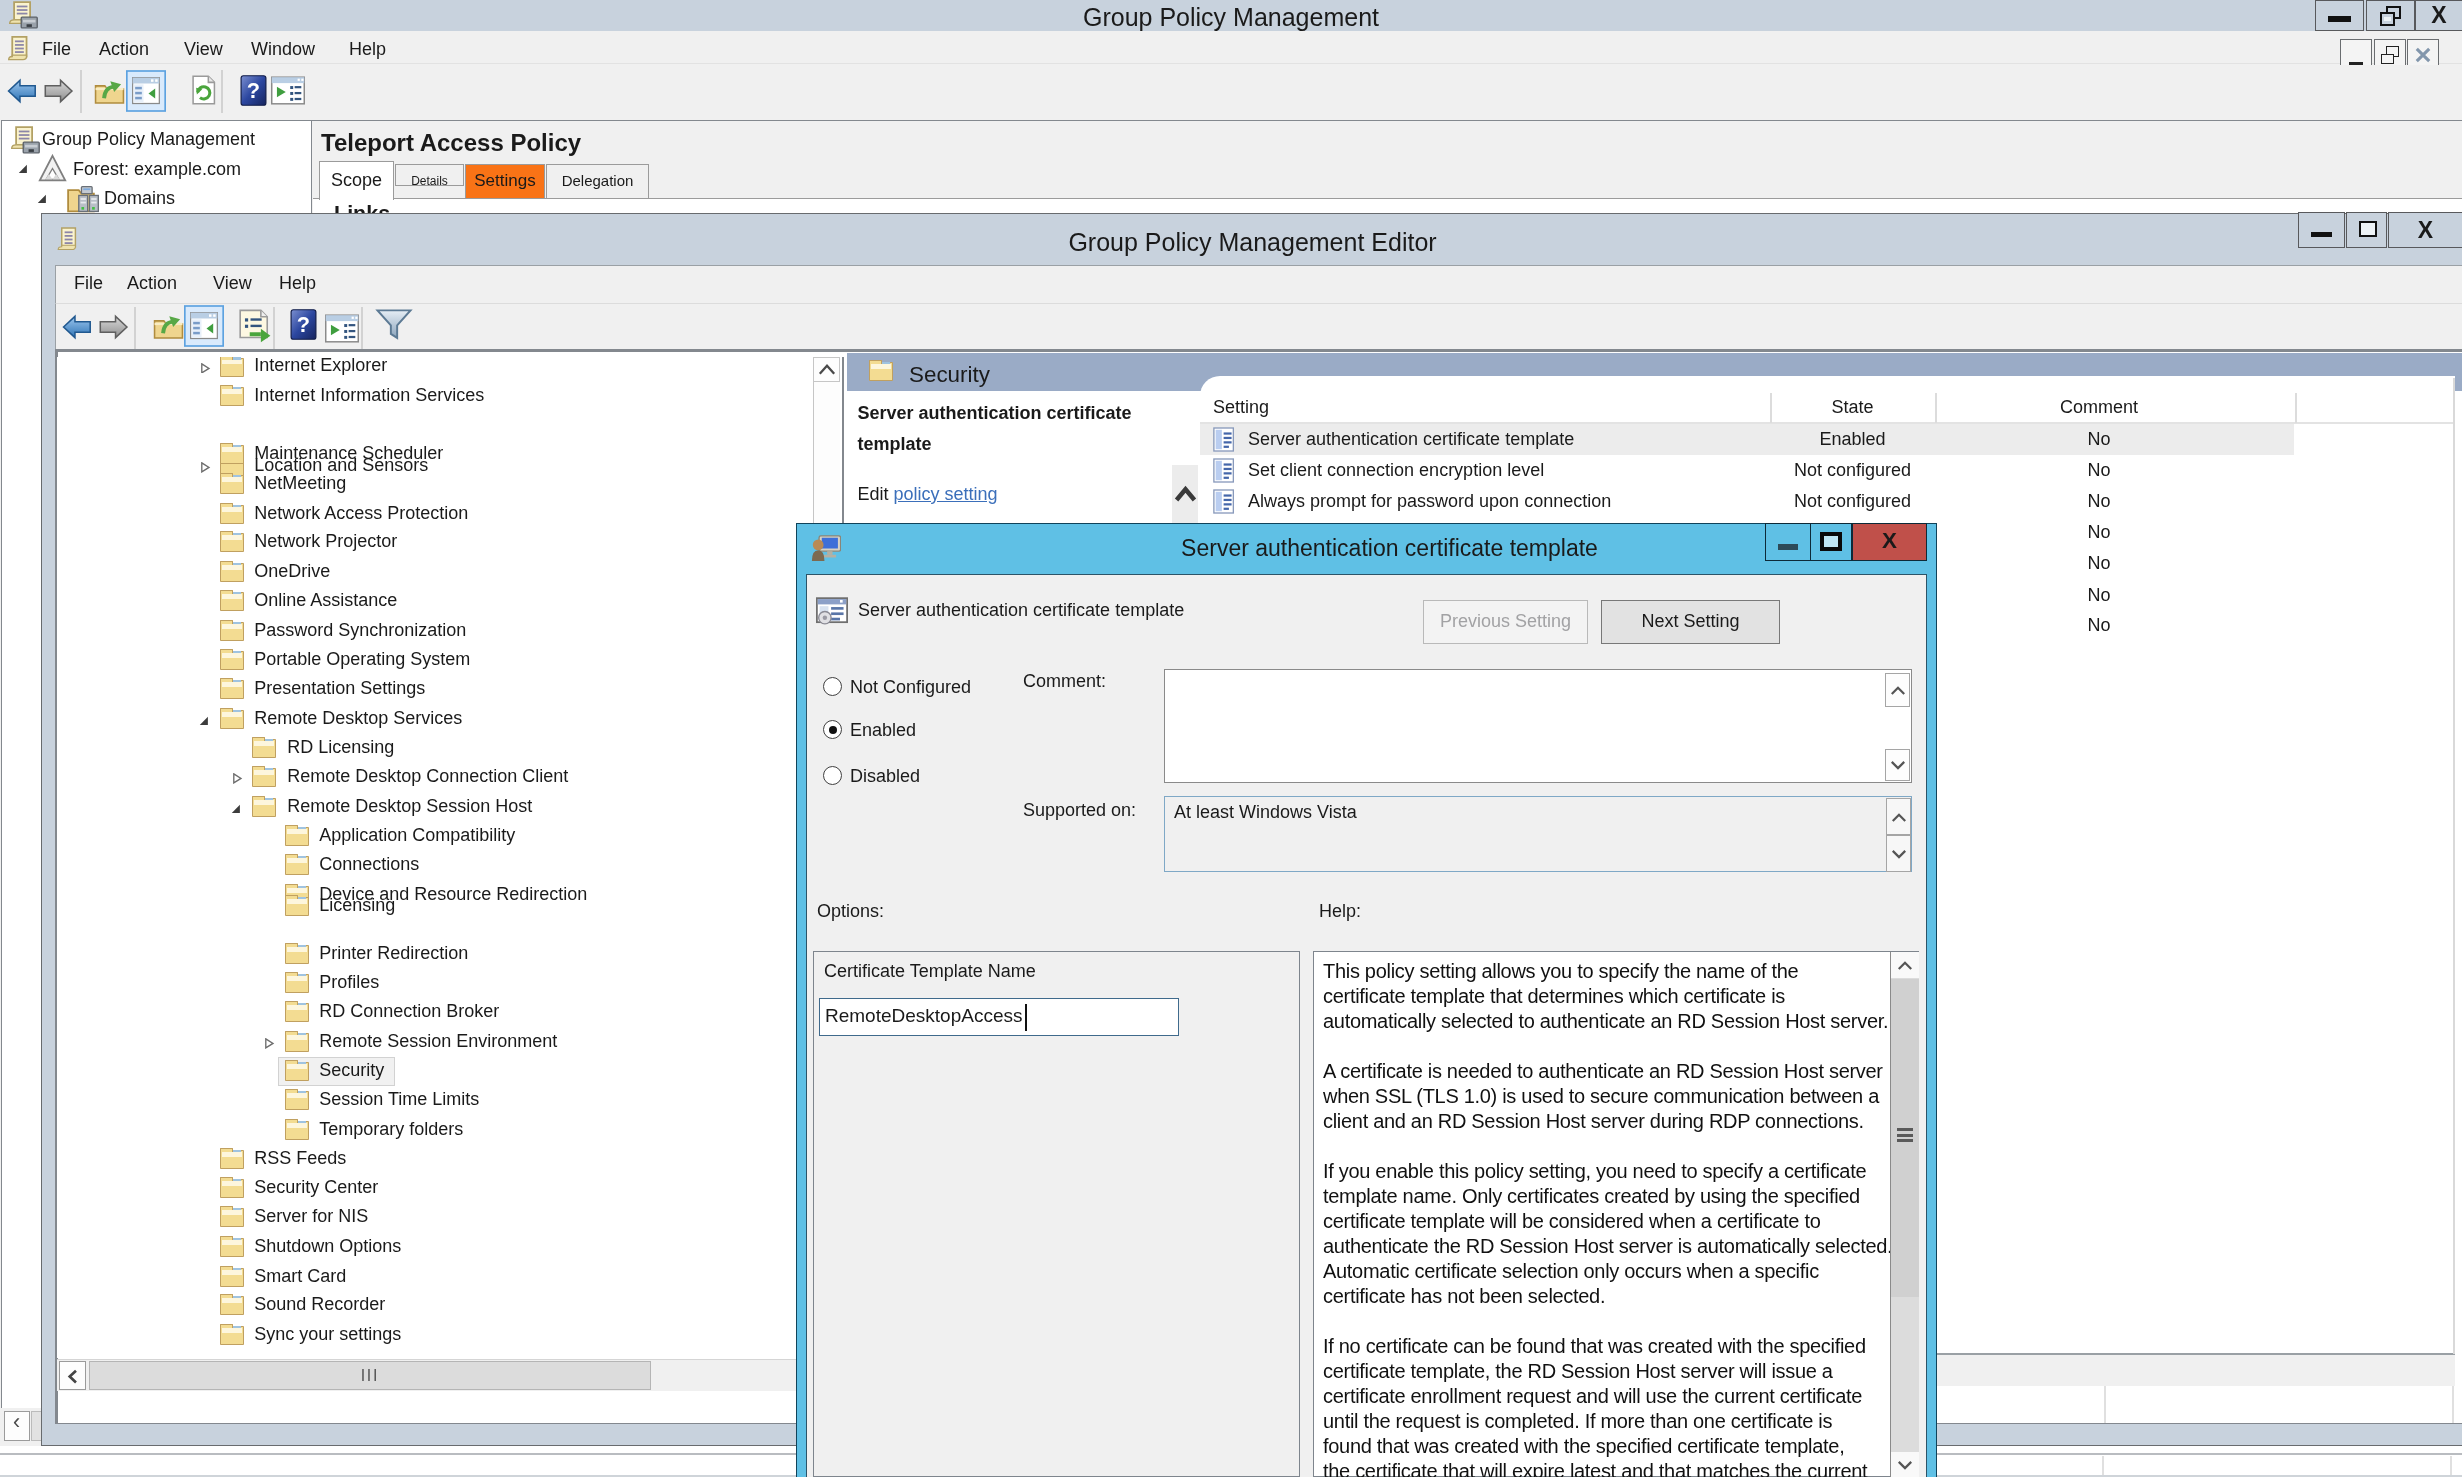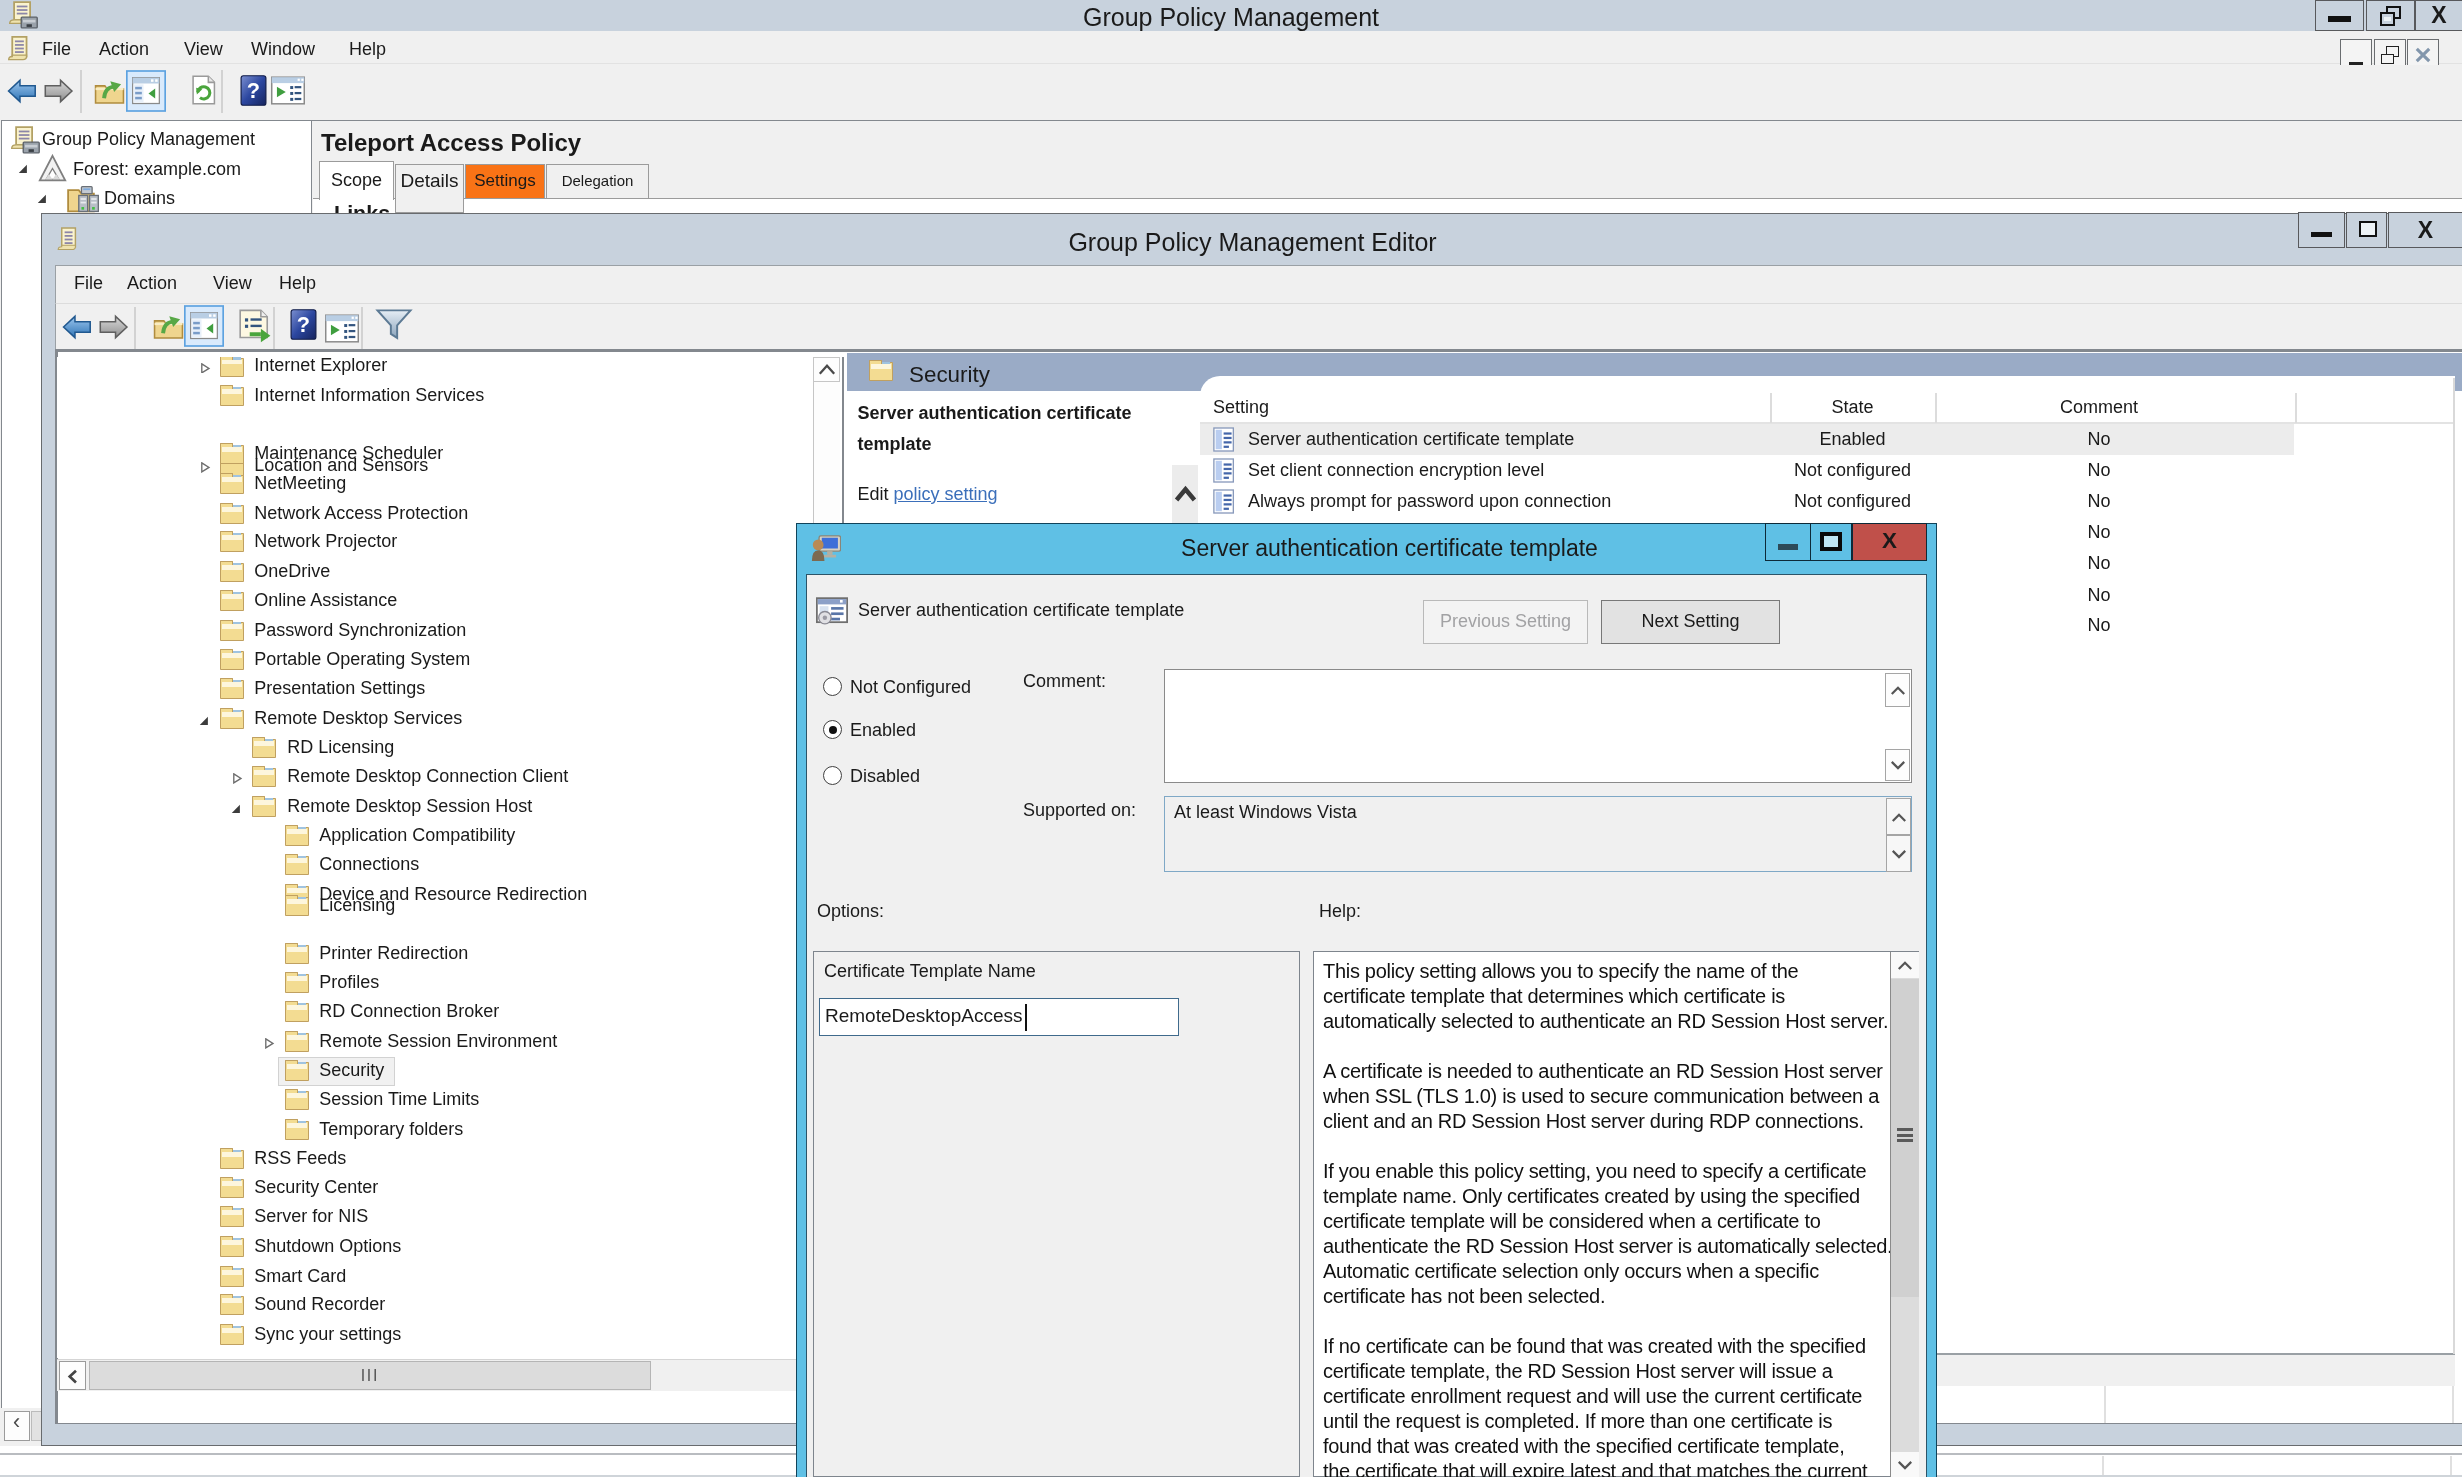--- a/index.html
+++ b/index.html
@@ -229,21 +229,21 @@
         </g>
         <rect x="17" y="27" width="3" height="3" fill="#44c044"></rect>
         <rect x="29" y="27" width="3" height="3" fill="#44c044"></rect>
       </svg>
     </div>
   <div class="trow" style="left:104px;top:188px;">Domains</div>
 
   <div class="abs" style="left:311px;top:120px;width:2151px;height:1358px;background:#f0f0f0;border:1.8px solid #83888e;border-right:none;"></div>
   <div class="abs" style="left:321px;top:129px;font-size:24px;font-weight:bold;">Teleport Access Policy</div>
   <div class="abs" style="left:313px;top:198px;width:2149px;height:1273px;background:#fff;border-top:0.9px solid #9b9b9b;"></div>
-  <div class="abs" style="left:395px;top:164px;width:69px;height:49px;background:#f0f0f0;border:0.9px solid #9b9b9b;font-size:19px;text-align:center;line-height:32px;">Details</div>
+  <div class="abs" style="left:395px;top:164px;width:69px;height:22px;background:#f0f0f0;border:0.9px solid #9b9b9b;font-size:12px;text-align:center;line-height:32px;">Details</div>
   <div class="abs" style="left:465px;top:164px;width:80px;height:35px;background:#f97316;border:0.9px solid #9b9b9b;font-size:17px;text-align:center;line-height:32px;">Settings</div>
   <div class="abs" style="left:546px;top:164px;width:103px;height:35px;background:#f0f0f0;border:0.9px solid #9b9b9b;font-size:15px;text-align:center;line-height:32px;">Delegation</div>
   <div class="abs" style="left:319px;top:161px;width:75px;height:39px;background:#fff;border:0.9px solid #9b9b9b;border-bottom:none;font-size:18px;text-align:center;line-height:36px;">Scope</div>
   <div class="abs" style="left:334px;top:202px;font-size:21.5px;font-weight:bold;">Links</div>
 
   <div class="abs" style="left:0.9px;top:1408px;width:316px;height:38px;background:#f0f0f0;"></div>
   <div class="abs" style="left:3.6px;top:1411px;width:26px;height:30px;background:#fdfdfd;border:0.9px solid #9b9b9b;text-align:center;"><span class="chev" style="font-size:21.5px;">‹</span></div>
   <div class="abs" style="left:30.5px;top:1411px;width:12.6px;height:30px;background:#e2e2e2;border:0.9px solid #bbb;"></div>
 
   <div class="abs" style="left:0;top:1446px;width:2462px;height:31px;background:#fff;"></div>

